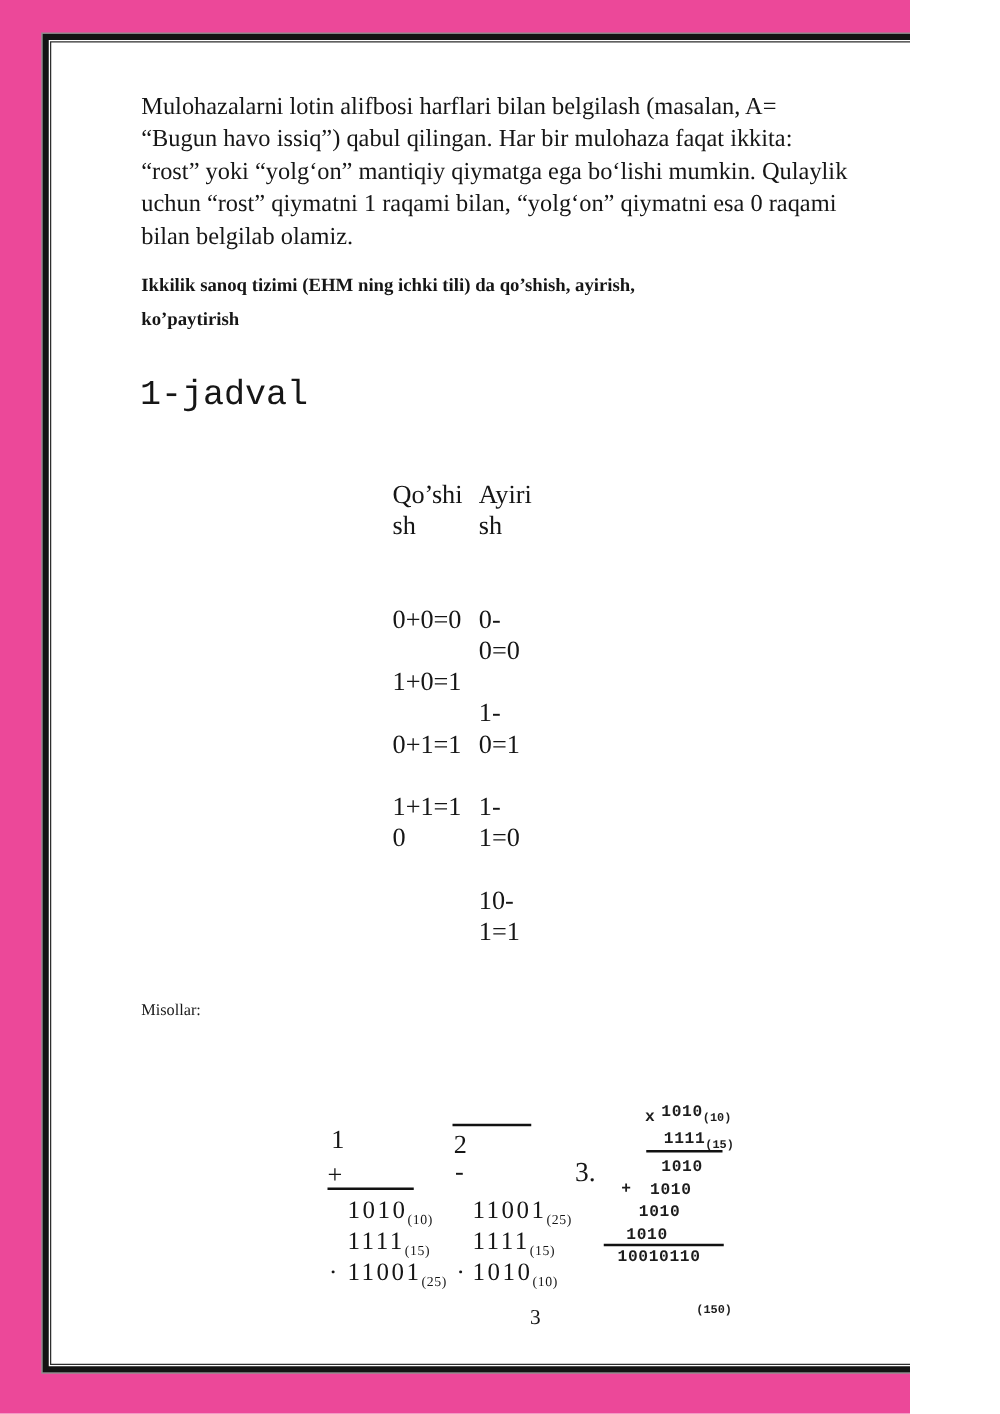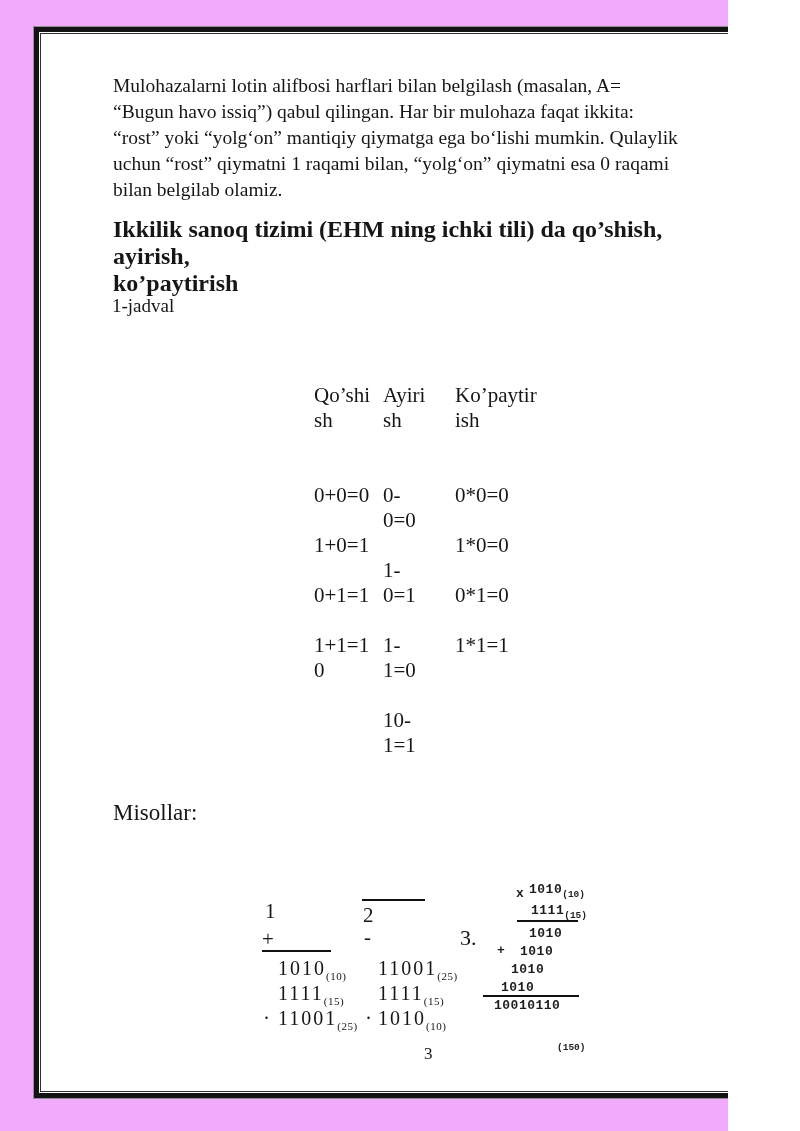--- a/index.html
+++ b/index.html
@@ -7,21 +7,21 @@
     padding: 0;
     background: #ffffff;
     font-family: "Liberation Serif", serif;
     color: #161616;
   }
   .canvas {
     position: relative;
     width: 728px;
     height: 1131px;
     overflow: hidden;
-    background: #f0abfc;
+    background: #ec4899;
   }
   
   .frame {
     position: absolute;
     left: 34px; top: 27px;
     width: 719px; height: 1061px;
     border: 5px solid #131313;
     box-shadow: 0 0 0 1px #8e8e8e;
     background: #ffffff;
   }
@@ -35,39 +35,39 @@
     white-space: pre-line;
     font-family: "Liberation Serif", serif;
   }
   .intro {
     left: 113px; top: 73px;
     font-size: 19.5px; line-height: 26px;
     width: 600px;
   }
   .heading {
     left: 113px; top: 216px;
-    font-size: 24px; line-height: 27px;
+    font-size: 15px; line-height: 27px;
     font-weight: bold;
     width: 600px;
   }
   .caption {
-    left: 112px; top: 294px;
-    font-size: 19px; line-height: 24px;
+    left: 112px; top: 305px;
+    font-size: 28px; line-height: 24px; font-family: Liberation Mono, monospace;
   }
   .tbl-col {
     top: 383px;
     font-size: 21px; line-height: 25px;
     white-space: pre-line;
   }
   .tbl-col-1 { left: 314px; }
   .tbl-col-2 { left: 383px; }
   .tbl-col-3 { left: 455px; }
   .examples-label {
     left: 113px; top: 800px;
-    font-size: 23px;
+    font-size: 13px;
   }
   .ex-label { font-size: 21px; line-height: 24px; }
   .ex-op { font-size: 21px; line-height: 24px; }
   .rule { background: #111111; height: 2px; }
   .num-rows { line-height: 25px; font-size: 20px; }
   .num-row { display: block; height: 25px; letter-spacing: 2px; }
   .num-sub {
     font-size: 11px;
     letter-spacing: 0.5px;
     vertical-align: -5px;
@@ -132,31 +132,20 @@
 0=0
 
 1-
 0=1
 
 1-
 1=0
 
 10-
 1=1</div>
-  <div class="abs tbl-col tbl-col-3">Ko’paytir
-ish
-
-
-0*0=0
-
-1*0=0
-
-0*1=0
-
-1*1=1</div>
 
   <div class="abs examples-label">Misollar:</div>
 
   <div class="abs ex-label" style="left:265px; top:899px;">1</div>
   <div class="abs ex-op" style="left:262px; top:927px;">+</div>
   <div class="abs rule" style="left:262px; top:950px; width:69px;"></div>
   <div class="abs num-rows" style="left:278px; top:956px;">
     <span class="num-row"><span>1010</span><span class="num-sub">(10)</span></span>
     <span class="num-row"><span>1111</span><span class="num-sub">(15)</span></span>
     <span class="num-row"><span>11001</span><span class="num-sub">(25)</span></span>

